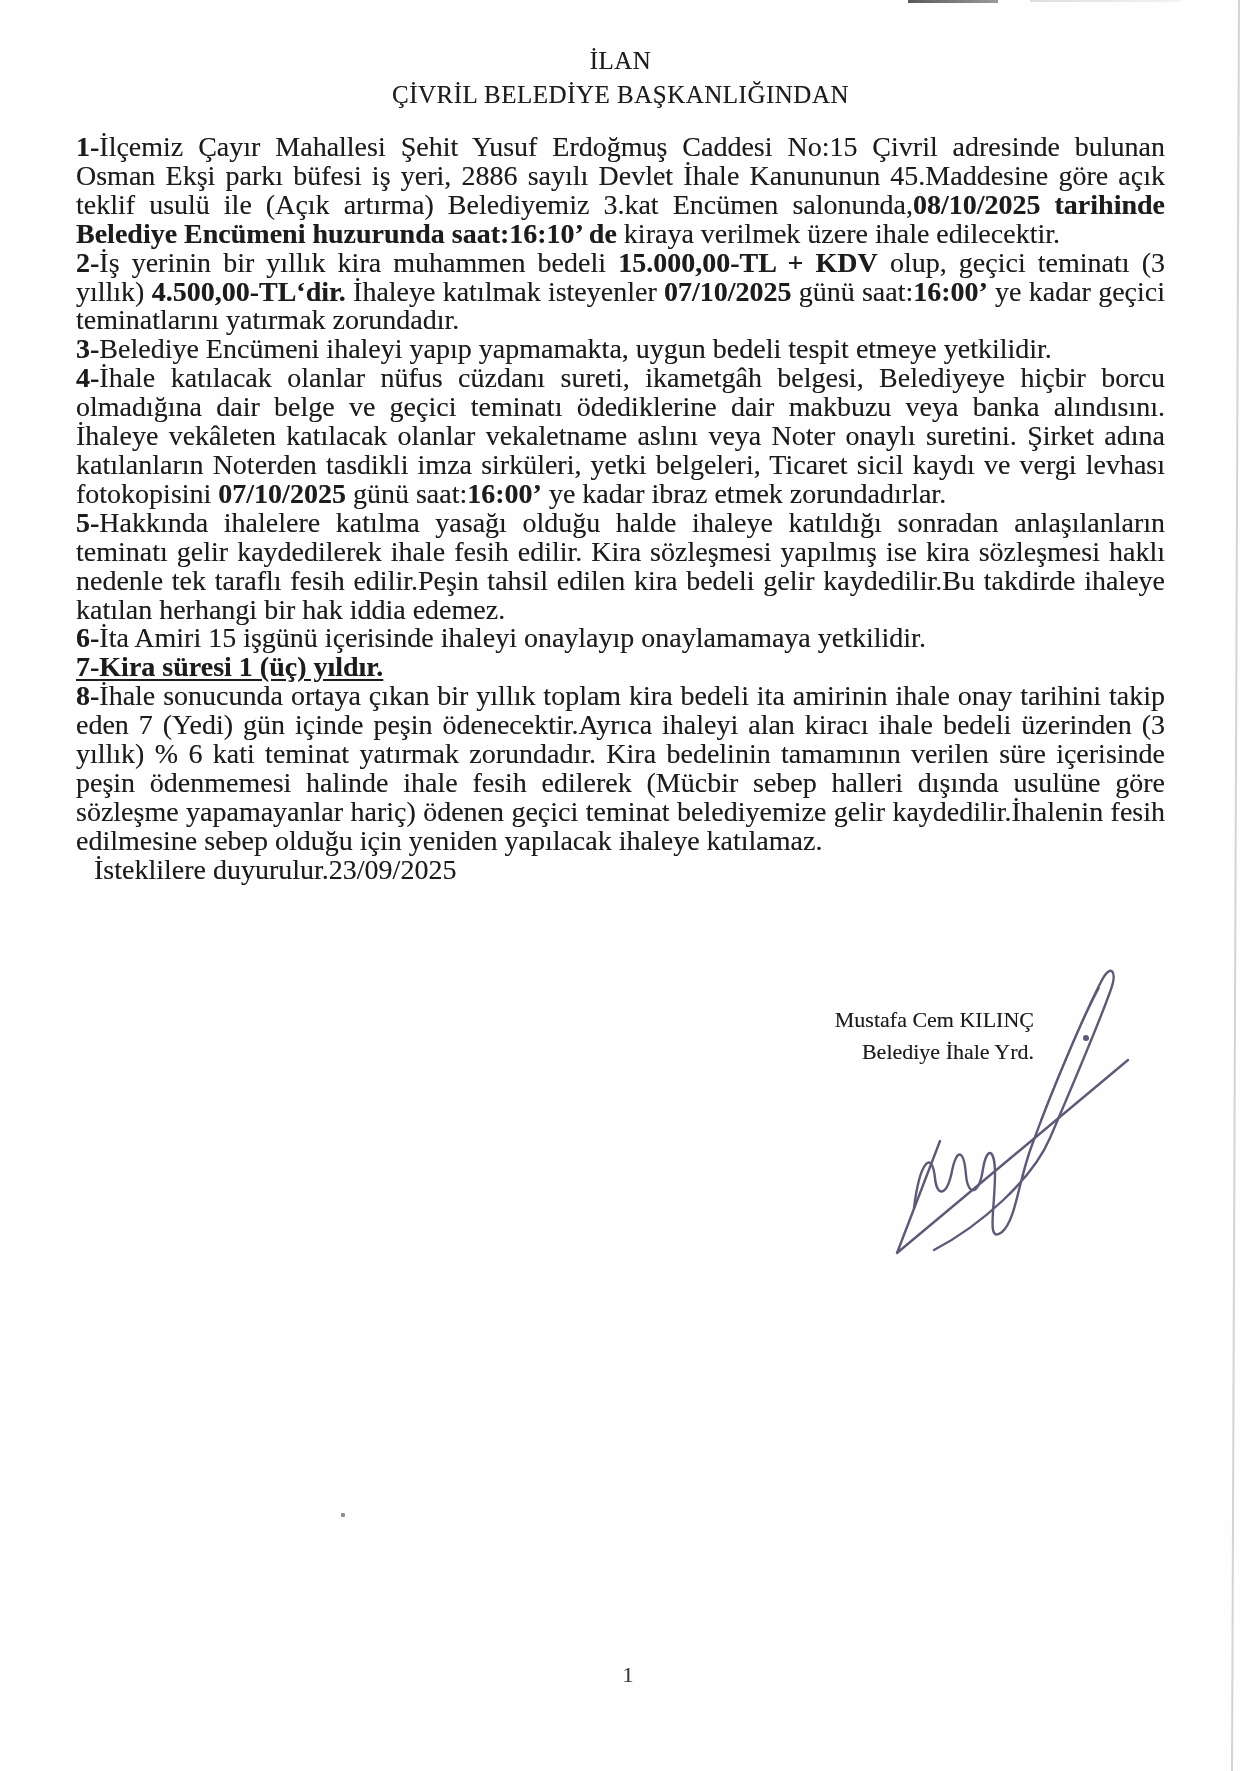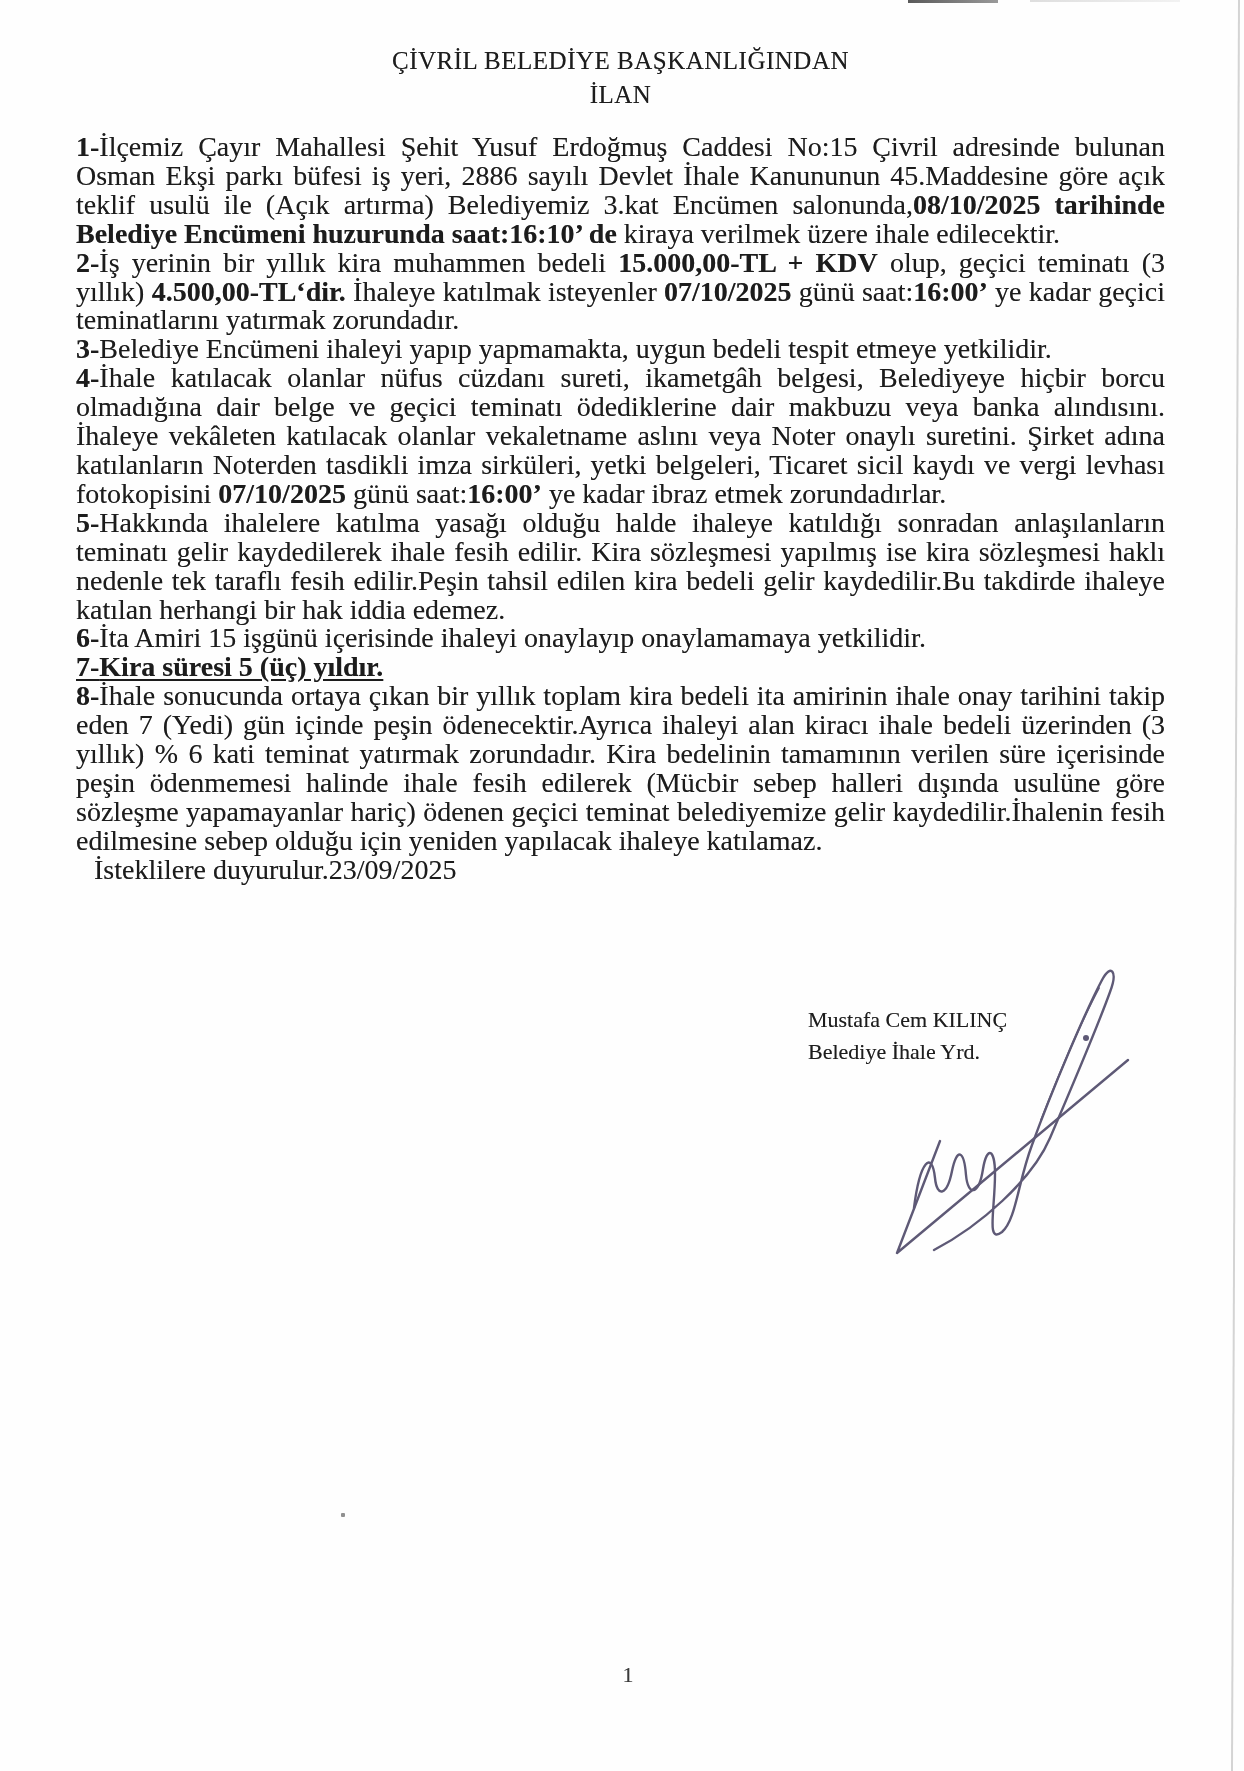--- a/index.html
+++ b/index.html
@@ -47,21 +47,21 @@
     text-shadow:0 0 0.5px rgba(25,25,25,0.45);
   }
   .body-text p{margin:0;padding:0;}
   .body-text p.ind-lg{text-indent:38px;}
   .body-text p.ind-sm{text-indent:18px;}
   .body-text span.b{font-weight:bold;}
   .body-text span.u{text-decoration:underline;text-underline-offset:3px;}
   
   .sig-block{
     position:absolute;left:808px;top:1004px;width:226px;
-    text-align:left;font-size:22px;line-height:32px;
+    text-align:right;font-size:22px;line-height:32px;
     color:#1d1d1d;
     text-shadow:0 0 0.5px rgba(25,25,25,0.45);
   }
   .sig-svg{
     position:absolute;left:860px;top:948px;width:310px;height:330px;
   }
   
   .page-number{
     position:absolute;left:606px;top:1662px;width:44px;
     text-align:center;font-size:22px;color:#3a3a3a;
@@ -74,32 +74,32 @@
 <div class="page">
 
   <div class="scan-bar-dark"></div>
   <div class="scan-bar-light"></div>
   <svg class="scan-edge" viewBox="0 0 1244 1771" aria-hidden="true">
     <line x1="1239" y1="0" x2="1232" y2="1771" stroke="#d4d4d4" stroke-width="2"></line>
   </svg>
   <div class="scan-speck"></div>
 
   <div class="header">
+    <div>İLAN</div>
     <div>ÇİVRİL BELEDİYE BAŞKANLIĞINDAN</div>
-    <div>İLAN</div>
   </div>
 
   <div class="body-text" id="body-container">
       <p><span class="b">1-</span><span>İlçemiz Çayır Mahallesi Şehit Yusuf Erdoğmuş Caddesi No:15 Çivril adresinde bulunan Osman Ekşi parkı büfesi iş yeri, 2886 sayılı Devlet İhale Kanununun 45.Maddesine göre açık teklif usulü ile (Açık artırma) Belediyemiz 3.kat Encümen salonunda,</span><span class="b">08/10/2025 tarihinde Belediye Encümeni huzurunda saat:16:10’ de</span><span> kiraya verilmek üzere ihale edilecektir.</span></p>
       <p><span class="b">2-</span><span>İş yerinin bir yıllık kira muhammen bedeli </span><span class="b">15.000,00-TL + KDV</span><span> olup, geçici teminatı (3 yıllık) </span><span class="b">4.500,00-TL‘dir.</span><span> İhaleye katılmak isteyenler </span><span class="b">07/10/2025</span><span> günü saat:</span><span class="b">16:00’</span><span> ye kadar geçici teminatlarını yatırmak zorundadır.</span></p>
       <p><span class="b">3-</span><span>Belediye Encümeni ihaleyi yapıp yapmamakta, uygun bedeli tespit etmeye yetkilidir.</span></p>
       <p><span class="b">4-</span><span>İhale katılacak olanlar nüfus cüzdanı sureti, ikametgâh belgesi, Belediyeye hiçbir borcu olmadığına dair belge ve geçici teminatı ödediklerine dair makbuzu veya banka alındısını. İhaleye vekâleten katılacak olanlar vekaletname aslını veya Noter onaylı suretini. Şirket adına katılanların Noterden tasdikli imza sirküleri, yetki belgeleri, Ticaret sicil kaydı ve vergi levhası fotokopisini </span><span class="b">07/10/2025</span><span> günü saat:</span><span class="b">16:00’</span><span> ye kadar ibraz etmek zorundadırlar.</span></p>
       <p><span class="b">5-</span><span>Hakkında ihalelere katılma yasağı olduğu halde ihaleye katıldığı sonradan anlaşılanların teminatı gelir kaydedilerek ihale fesih edilir. Kira sözleşmesi yapılmış ise kira sözleşmesi haklı nedenle tek taraflı fesih edilir.Peşin tahsil edilen kira bedeli gelir kaydedilir.Bu takdirde ihaleye katılan herhangi bir hak iddia edemez.</span></p>
       <p><span class="b">6-</span><span>İta Amiri 15 işgünü içerisinde ihaleyi onaylayıp onaylamamaya yetkilidir.</span></p>
-      <p><span class="b u">7-</span><span class="b u">Kira süresi 5 (üç) yıldır.</span></p>
+      <p><span class="b u">7-</span><span class="b u">Kira süresi 1 (üç) yıldır.</span></p>
       <p><span class="b">8-</span><span>İhale sonucunda ortaya çıkan bir yıllık toplam kira bedeli ita amirinin ihale onay tarihini takip eden 7 (Yedi) gün içinde peşin ödenecektir.Ayrıca ihaleyi alan kiracı ihale bedeli üzerinden (3 yıllık) % 6 kati teminat yatırmak zorundadır. Kira bedelinin tamamının verilen süre içerisinde peşin ödenmemesi halinde ihale fesih edilerek (Mücbir sebep halleri dışında usulüne göre sözleşme yapamayanlar hariç) ödenen geçici teminat belediyemize gelir kaydedilir.İhalenin fesih edilmesine sebep olduğu için yeniden yapılacak ihaleye katılamaz.</span></p>
       <p class="ind-sm"><span>İsteklilere duyurulur.23/09/2025</span></p>
     </div>
 
   <div class="sig-block">
     <div>Mustafa Cem KILINÇ</div>
     <div>Belediye İhale Yrd.</div>
   </div>
 
   <svg class="sig-svg" id="sig-svg" viewBox="0 0 310 330" aria-hidden="true" style="color: rgb(81, 76, 107);">

